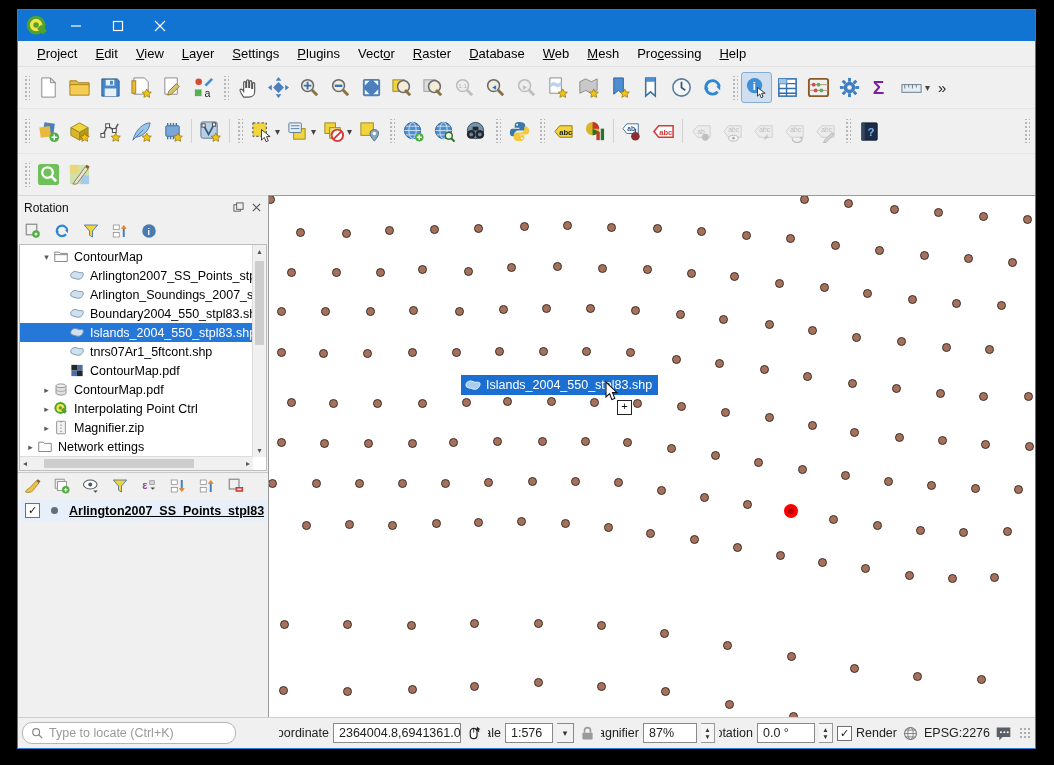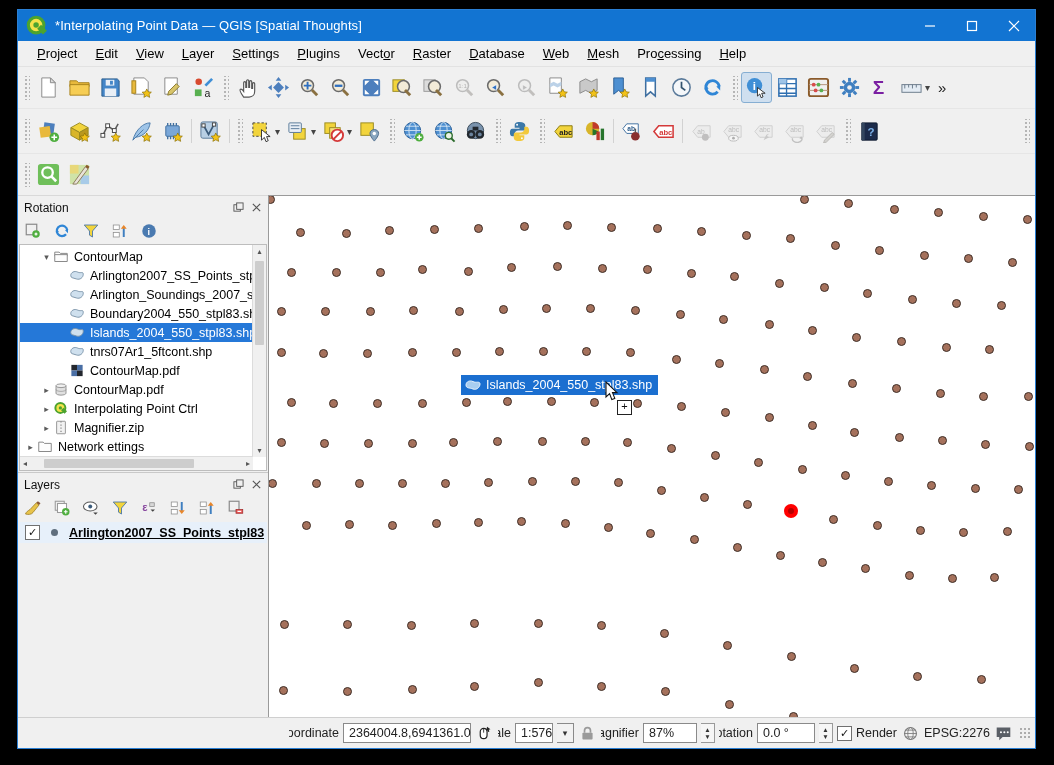--- a/index.html
+++ b/index.html
@@ -110,21 +110,20 @@
 
   <div id="titlebar">
     <span class="appicon">
       <svg viewBox="0 0 24 24">
             <circle cx="11" cy="11" r="8.5" fill="#f4e24a"></circle>
             <circle cx="11" cy="11" r="8.5" fill="none" stroke="#4ca32f" stroke-width="3.4"></circle>
             <circle cx="11" cy="11" r="3" fill="#4ca32f"></circle>
             <rect x="13" y="13" width="9" height="6" fill="#4ca32f" transform="rotate(45 17.5 16)"></rect>
           </svg>
     </span>
-    <span class="title">*Interpolating Point Data — QGIS [Spatial Thoughts]</span>
     <span class="wbtn">
           <svg viewBox="0 0 12 12">
             <line x1="1" y1="6" x2="11" y2="6" stroke="#fff" stroke-width="1.2"></line>
           </svg>
         </span>
     <span class="wbtn">
           <svg viewBox="0 0 12 12">
             <rect x="1.5" y="1.5" width="9" height="9" fill="none" stroke="#fff" stroke-width="1.2"></rect>
           </svg>
         </span>
@@ -735,34 +734,20 @@
           <div class="hscroll">
             <span class="sarrow">◂</span>
             <span class="thumb"></span>
             <span style="flex:1"></span>
             <span class="sarrow">▸</span>
           </div>
         </div>
       </div>
 
       <div id="layersPanel" class="panel">
-        <div class="phead">
-          <span class="ptitle">Layers</span>
-          <span class="pbtn">
-                <svg viewBox="0 0 12 12">
-                  <rect x="1" y="3" width="7" height="7" fill="none" stroke="#555"></rect>
-                  <rect x="4" y="1" width="7" height="7" fill="#f0f0f0" stroke="#555"></rect>
-                </svg>
-              </span>
-          <span class="pbtn">
-                <svg viewBox="0 0 12 12">
-                  <path d="M2 2l8 8M10 2l-8 8" stroke="#555" stroke-width="1.3"></path>
-                </svg>
-              </span>
-        </div>
         <div class="ptools">
           <span class="tbtn">
                 <svg viewBox="0 0 24 24">
                   <path d="M2 20c3 1 8 1 10-2l8-10-3.5-3L8 14c-3 2-5 3-6 6z" fill="#e8c34a" stroke="#9a7a20"></path>
                   <path d="M16.5 5l3.5 3 2-2.5L18.5 3z" fill="#8a5a3a"></path>
                 </svg>
               </span>
           <span class="tbtn">
                 <svg viewBox="0 0 24 24">
                   <rect x="3" y="3" width="12" height="12" fill="none" stroke="#9a9a9a" stroke-width="1.4"></rect>
@@ -1006,32 +991,39 @@
         <span>Islands_2004_550_stpl83.shp</span>
       </div>
       <svg id="dropCursor" viewBox="0 0 17 22" style="left: 334px; top: 185px;">
         <path d="M3 1v15l3.6-3.4 2.2 6 3-1.2-2.3-5.8H14z" fill="#fff" stroke="#111" stroke-width="1.1"></path>
       </svg>
       <div id="dropPlus" style="left: 348px; top: 204px;">+</div>
     </div>
   </div>
 
   <div id="statusbar">
+    <div id="locate">
+      <svg viewBox="0 0 14 14">
+            <circle cx="6" cy="6" r="4" fill="none" stroke="#8a8a8a" stroke-width="1.4"></circle>
+            <line x1="9" y1="9" x2="13" y2="13" stroke="#8a8a8a" stroke-width="1.4"></line>
+          </svg>
+      <span>Type to locate (Ctrl+K)</span>
+    </div>
     <span style="flex:1"></span>
     <span class="clip" style="width:50px">Coordinate</span>
     <span class="sfield" style="width:128px">2364004.8,6941361.0</span>
     <span class="sicon">
       <svg viewBox="0 0 20 20">
             <rect x="5" y="4" width="8" height="12" rx="4" fill="#fff" stroke="#222" stroke-width="1.4"></rect>
             <line x1="9" y1="4" x2="9" y2="9" stroke="#222"></line>
             <path d="M13 2l4 3-2 .5.8 2-1.6.6-.8-2L12 7z" fill="#222"></path>
           </svg>
     </span>
     <span class="clip" style="width:13px">Scale</span>
-    <span class="sfield" style="width:38px">1:576</span>
+    <span class="sfield" style="width:48px">1:576</span>
     <span class="combo-arrow">▾</span>
     <span class="sicon">
       <svg viewBox="0 0 20 20">
             <rect x="4" y="9" width="12" height="8" rx="1" fill="#9a9a9a"></rect>
             <path d="M6.5 9V6.5a3.5 3.5 0 017 0V9" fill="none" stroke="#9a9a9a" stroke-width="2"></path>
           </svg>
     </span>
     <span class="clip" style="width:38px">Magnifier</span>
     <span class="sfield" style="width:54px">87%</span>
     <span class="spin">

